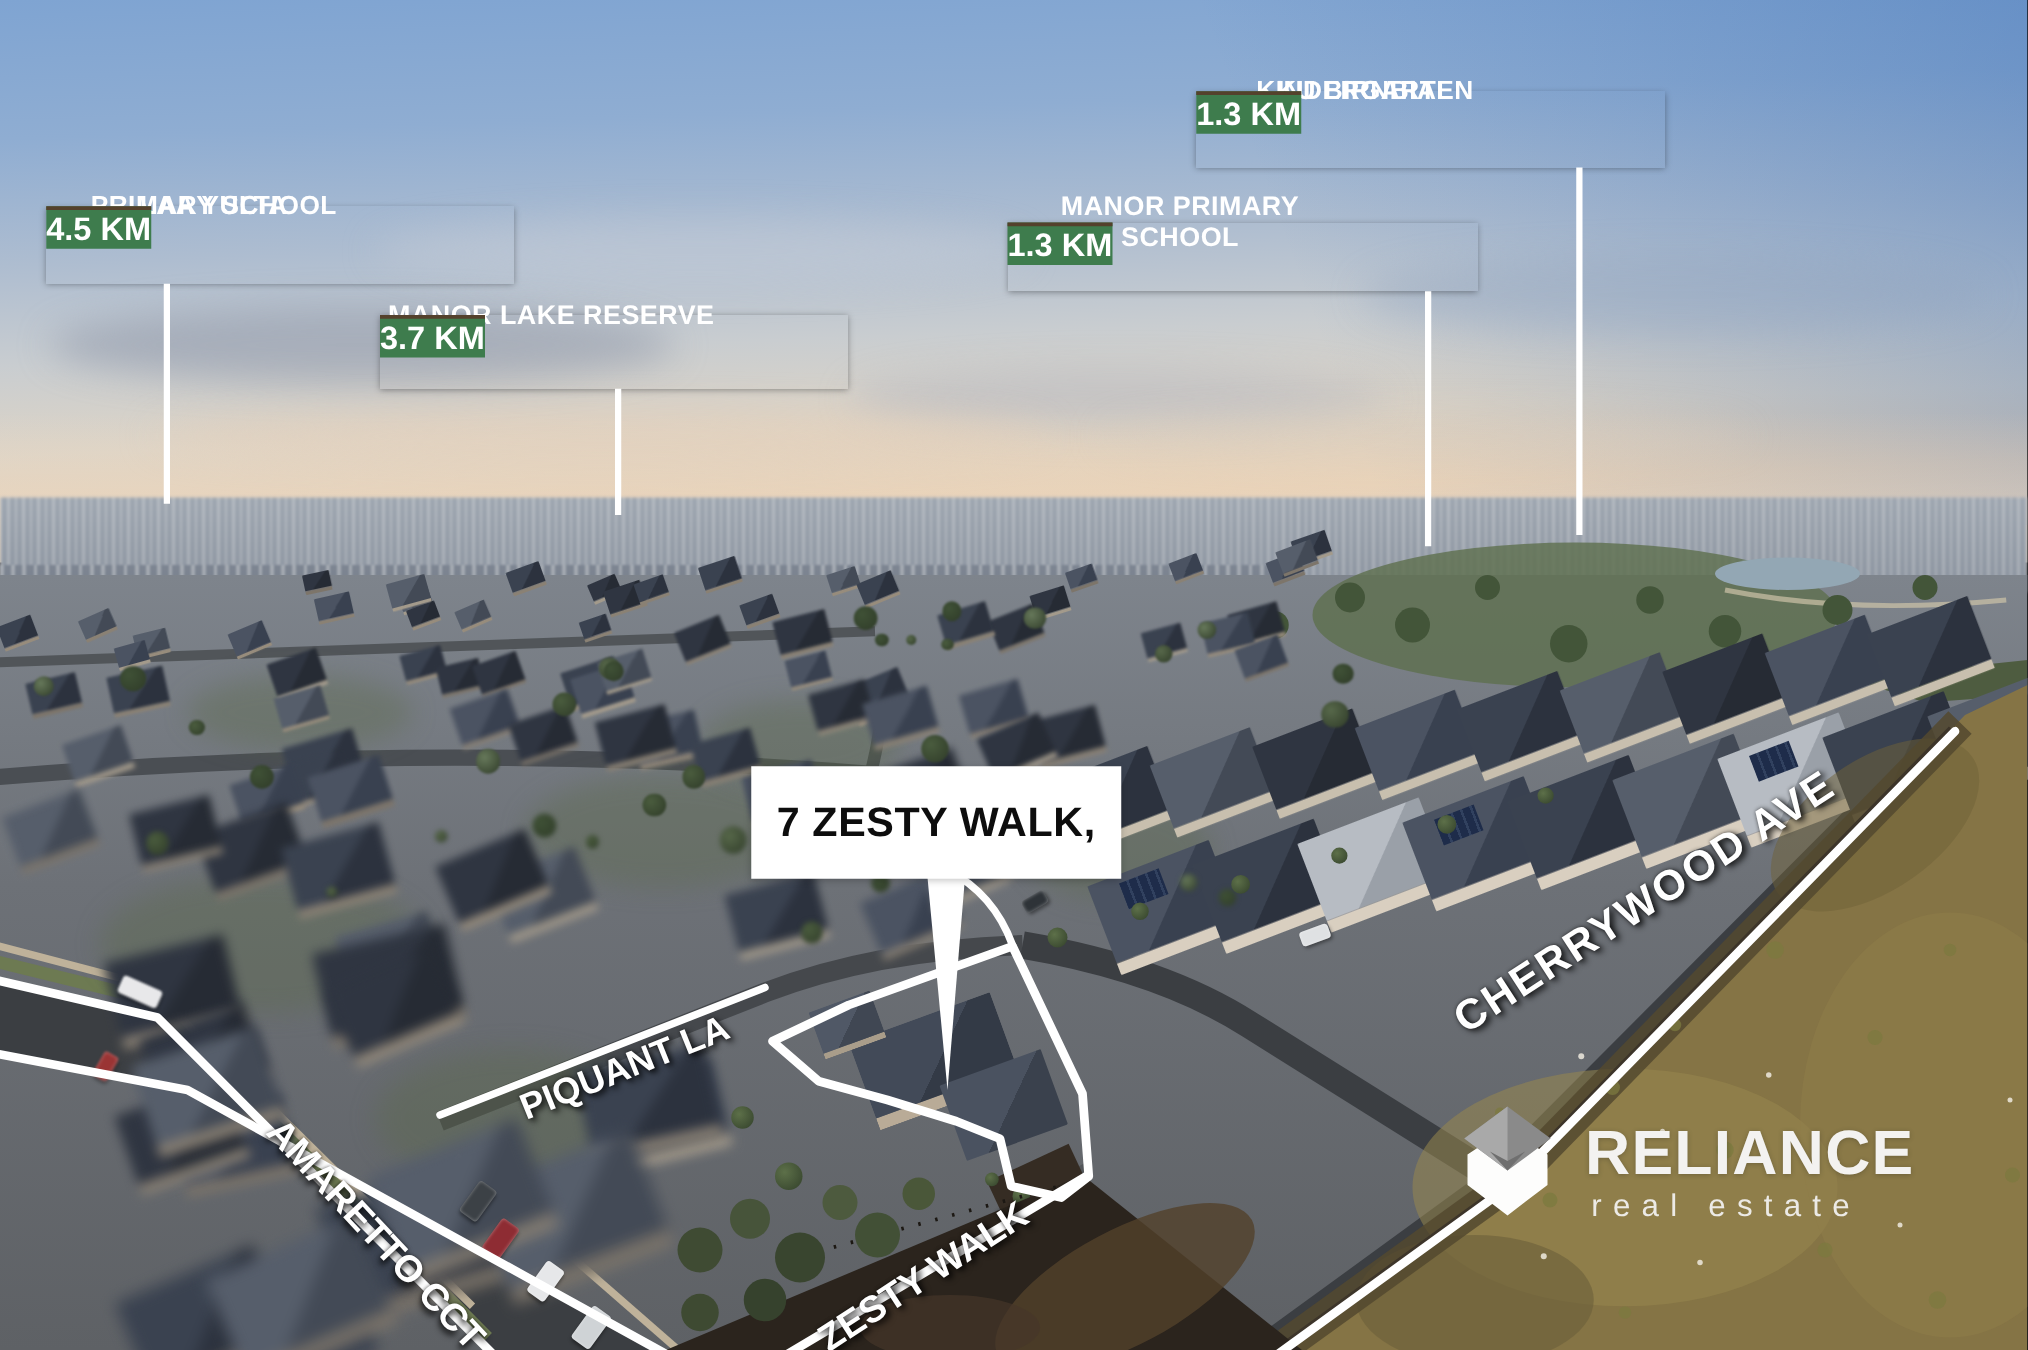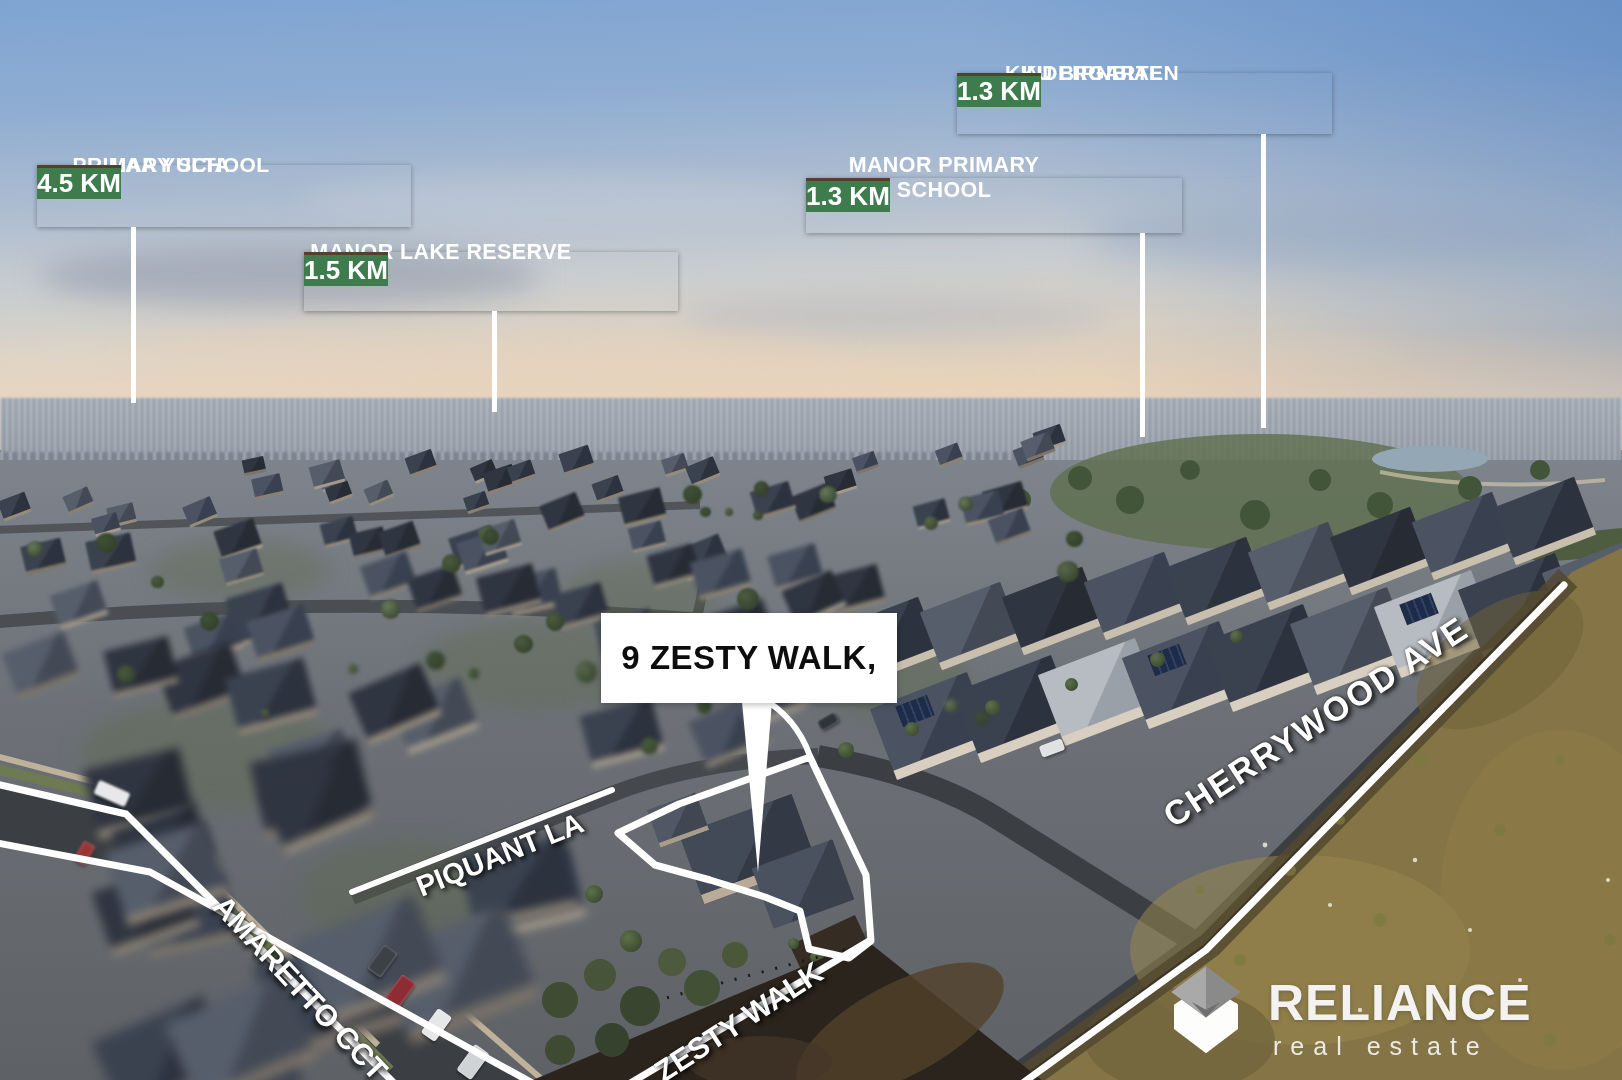--- a/index.html
+++ b/index.html
@@ -60,21 +60,21 @@
   .street{color:#fff;font-weight:bold;white-space:nowrap;
     text-shadow:2px 3px 5px rgba(0,0,0,.85),0 0 3px rgba(0,0,0,.5);
     transform-origin:center;}
   #street-piquant{left:500px;top:855px;font-size:29px;transform:translate(-50%,-50%) rotate(-22deg);}
   #street-amaretto{left:300px;top:988px;font-size:30px;transform:translate(-50%,-50%) rotate(47deg);}
   #street-zesty{left:739px;top:1022px;font-size:30px;transform:translate(-50%,-50%) rotate(-33deg);}
   #street-cherrywood{left:1316px;top:722px;font-size:34px;letter-spacing:2px;
     transform:translate(-50%,-50%) rotate(-33deg);}
 
   
-  #logo{left:1160px;top:960px;width:420px;height:110px;}
+  #logo{left:1160px;top:879px;width:420px;height:110px;}
   #logo .mark{left:5px;top:5px;width:82px;height:96px;}
   #logo .brand{left:108px;top:18px;font-size:50px;font-weight:bold;color:#f3f2f0;
     letter-spacing:1px;line-height:1;text-shadow:0 1px 4px rgba(40,40,30,.3);}
   #logo .tagline{left:113px;top:72px;font-size:25px;color:#eceae6;letter-spacing:9px;}
 </style>
 </head>
 <body>
 
 <div id="stage">
 
@@ -370,21 +370,21 @@
     </div>
     <div class="dist">4.5 KM</div>
   </div>
   <div class="leader" id="leader-laa"></div>
 
   <div class="callout" id="callout-manor">
     <div class="name">
       <span>MANOR LAKE RESERVE</span>
       <span></span>
     </div>
-    <div class="dist">1.5 KM</div>
+    <div class="dist">3.7 KM</div>
   </div>
   <div class="leader" id="leader-manor"></div>
 
   <div class="callout" id="callout-ngarri">
     <div class="name">
       <span>MANOR PRIMARY SCHOOL</span>
       <span></span>
     </div>
     <div class="dist">1.3 KM</div>
   </div>
@@ -393,21 +393,21 @@
   <div class="callout" id="callout-ku">
     <div class="name">
       <span>KU BIRNBIAL</span>
       <span>KINDERGARTEN</span>
     </div>
     <div class="dist">1.3 KM</div>
   </div>
   <div class="leader" id="leader-ku"></div>
 
   <div id="prop-label">
-    <span>9 ZESTY WALK,</span>
+    <span>7 ZESTY WALK,</span>
   </div>
 
   <div class="street" id="street-piquant">PIQUANT LA</div>
   <div class="street" id="street-amaretto">AMARETTO CCT</div>
   <div class="street" id="street-zesty">ZESTY WALK</div>
   <div class="street" id="street-cherrywood">CHERRYWOOD AVE</div>
 
   <div id="logo">
     <svg class="mark" viewBox="0 0 120 150">
       <polygon points="10,62 46,38 60,48 74,38 110,62 110,100 60,138 10,100" fill="#fdfdfc"></polygon>

